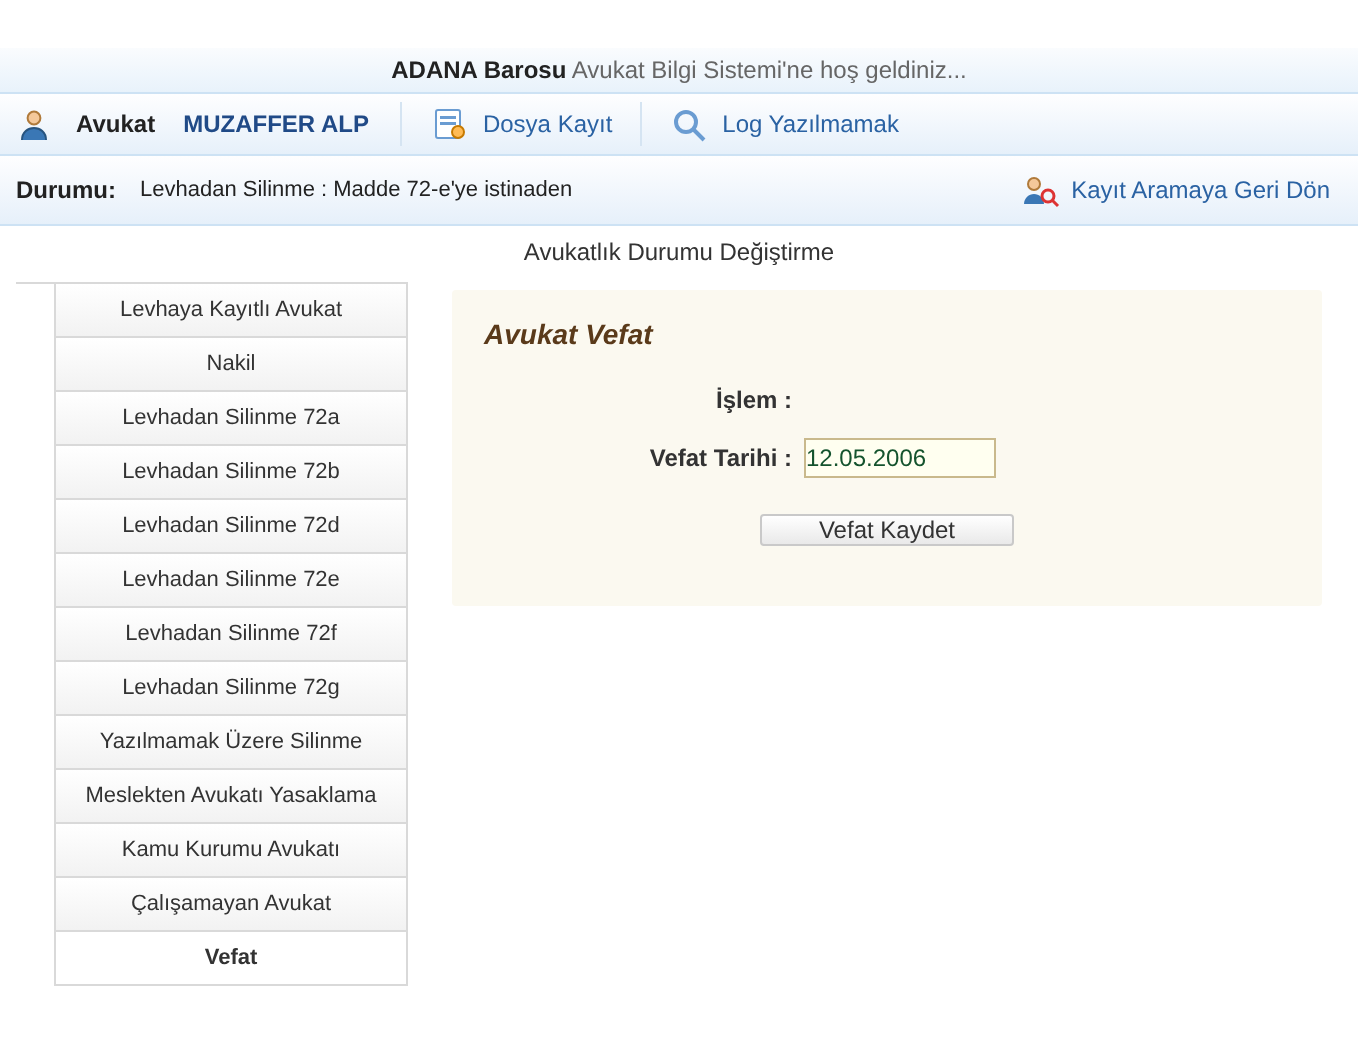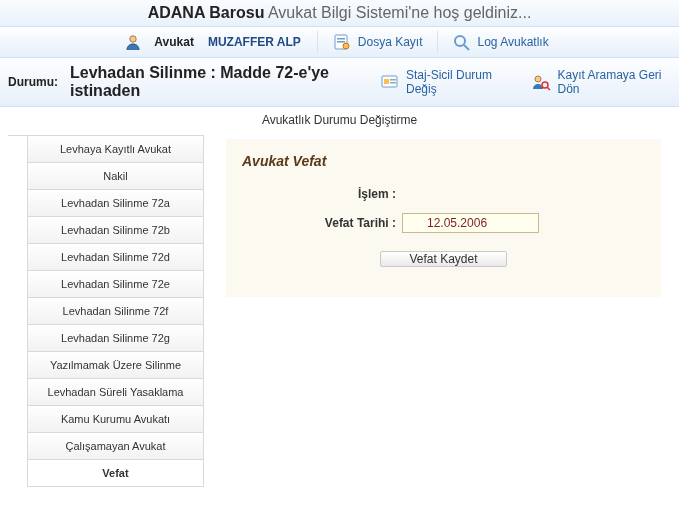--- a/index.html
+++ b/index.html
@@ -8,50 +8,50 @@
     font-size: 11px;
     background: #fff;
     color: #333;
     width: 679px;
   }
   .welcome-bar {
     background: linear-gradient(#fafcfe, #e8f2fb);
     border-bottom: 1px solid #cde2f4;
     padding: 4px 10px;
     text-align: center;
-    font-size: 16px;
+    font-size: 12px;
+    margin-top: 24px;
   }
   .welcome-bar .strong { font-weight: bold; color: #222; }
   .welcome-bar .rest { color: #666; }
   .toolbar {
     background: linear-gradient(#fefeff, #e6f0fa);
     border-bottom: 1px solid #cde2f4;
     display: flex;
     align-items: center;
     padding: 4px 8px;
     gap: 8px;
-    justify-content: center;
   }
   .toolbar .sep {
     width: 1px; height: 22px; background: #d5e4f2;
   }
   .user-icon { width:18px; height:18px; }
   .avukat-label { color: #222; font-weight: bold; font-size: 12px; margin-left:4px;}
   .avukat-name { color: #204a87; font-weight: bold; font-size: 12px; margin-left:6px; margin-right:8px;}
   .tool-item { display:flex; align-items:center; gap:6px; color:#2a62a3; cursor:pointer; font-size:12px; padding:2px 6px;}
   .status-bar {
     background: linear-gradient(#fefeff, #e6f0fa);
     border-bottom: 1px solid #cde2f4;
     display: flex;
     align-items: center;
     padding: 6px 8px;
     gap: 12px;
   }
   .status-label { font-weight: bold; font-size:12px; color:#222; }
-  .status-value { font-weight: bold; font-size:16px; color:#222; }
+  .status-value { font-weight: normal; font-size:11px; color:#222; }
   .status-right { margin-left:auto; display:flex; align-items:center; gap:14px;}
   .subheader {
     text-align:center; padding: 6px 0 4px;
     font-size:12px; color:#333;
   }
   .body-wrap { display:flex; align-items:flex-start; }
   .sidebar {
     width: 196px;
     border-top:1px solid #d9d9d9;
     margin: 4px 0 0 8px;
@@ -85,24 +85,24 @@
     font-weight:bold;
     margin-bottom: 18px;
     font-style: italic;
   }
   .form-row { display:flex; align-items:center; margin: 8px 0 12px 60px; }
   .form-row .flabel { font-weight:bold; font-size:12px; color:#333; width:100px; text-align:right; padding-right:6px;}
   .form-row .fval { font-size:12px; color:#333; margin-left:6px;}
   .date-input {
     border:1px solid #c9b98c;
     background:#fffff0;
-    padding:2px 24px;
+    padding:2px 0;
     font-size:12px;
-    color:#7f1d1d;
-    width:137px;
+    color:#14532d;
+    width:96px;
   }
   .btn-row { text-align:center; margin-top:18px; }
   .save-btn {
     border:1px solid #c9c9c9;
     background: linear-gradient(#ffffff,#e9e9e9);
     padding: 0 28px;
     font-size:12px;
     color:#333;
     border-radius:2px;
     cursor:pointer;
@@ -138,39 +138,28 @@
     <span>Dosya Kayıt</span>
   </span>
   <span class="sep"></span>
   <span class="tool-item">
     <span>
       <svg width="20" height="18" viewBox="0 0 20 18">
           <circle cx="8" cy="8" r="5" fill="none" stroke="#6a9cd2" stroke-width="2"></circle>
           <line x1="12" y1="12" x2="17" y2="17" stroke="#6a9cd2" stroke-width="2"></line>
         </svg>
     </span>
-    <span>Log Avukatlık</span>
+    <span>Log Yazılmamak</span>
   </span>
 </div>
 
 <div class="status-bar">
   <span class="status-label">Durumu:</span>
   <span class="status-value">Levhadan Silinme : Madde 72-e'ye istinaden</span>
   <div class="status-right">
-    <span class="tool-item">
-      <span>
-        <svg width="20" height="18" viewBox="0 0 20 18">
-            <rect x="2" y="3" width="15" height="11" rx="1" fill="#fff" stroke="#6a9cd2"></rect>
-            <rect x="4" y="6" width="5" height="5" fill="#fb5"></rect>
-            <rect x="10" y="6" width="6" height="1.5" fill="#8ab"></rect>
-            <rect x="10" y="9" width="6" height="1.5" fill="#8ab"></rect>
-          </svg>
-      </span>
-      <span>Staj-Sicil Durum Değiş</span>
-    </span>
     <span class="tool-item">
       <span>
         <svg width="20" height="18" viewBox="0 0 20 18">
             <circle cx="7" cy="6" r="3" fill="#f4c89a" stroke="#b07a3a"></circle>
             <path d="M2 16c0-3 2.5-5 5-5s5 2 5 5" fill="#3a77b5"></path>
             <circle cx="14" cy="12" r="3" fill="none" stroke="#d33" stroke-width="1.5"></circle>
             <line x1="16" y1="14" x2="19" y2="17" stroke="#d33" stroke-width="1.5"></line>
           </svg>
       </span>
       <span>Kayıt Aramaya Geri Dön</span>
@@ -184,21 +173,21 @@
   <div class="sidebar" id="sidebar">
       <div class="sidebar-item">Levhaya Kayıtlı Avukat</div>
       <div class="sidebar-item">Nakil</div>
       <div class="sidebar-item">Levhadan Silinme 72a</div>
       <div class="sidebar-item">Levhadan Silinme 72b</div>
       <div class="sidebar-item">Levhadan Silinme 72d</div>
       <div class="sidebar-item">Levhadan Silinme 72e</div>
       <div class="sidebar-item">Levhadan Silinme 72f</div>
       <div class="sidebar-item">Levhadan Silinme 72g</div>
       <div class="sidebar-item">Yazılmamak Üzere Silinme</div>
-      <div class="sidebar-item">Levhadan Süreli Yasaklama</div>
+      <div class="sidebar-item">Meslekten Avukatı Yasaklama</div>
       <div class="sidebar-item">Kamu Kurumu Avukatı</div>
       <div class="sidebar-item">Çalışamayan Avukat</div>
       <div class="sidebar-item active">Vefat</div>
     </div>
 
   <div class="form-panel">
     <div class="form-title">Avukat Vefat</div>
     <div class="form-row">
       <span class="flabel">İşlem :</span>
     </div>

